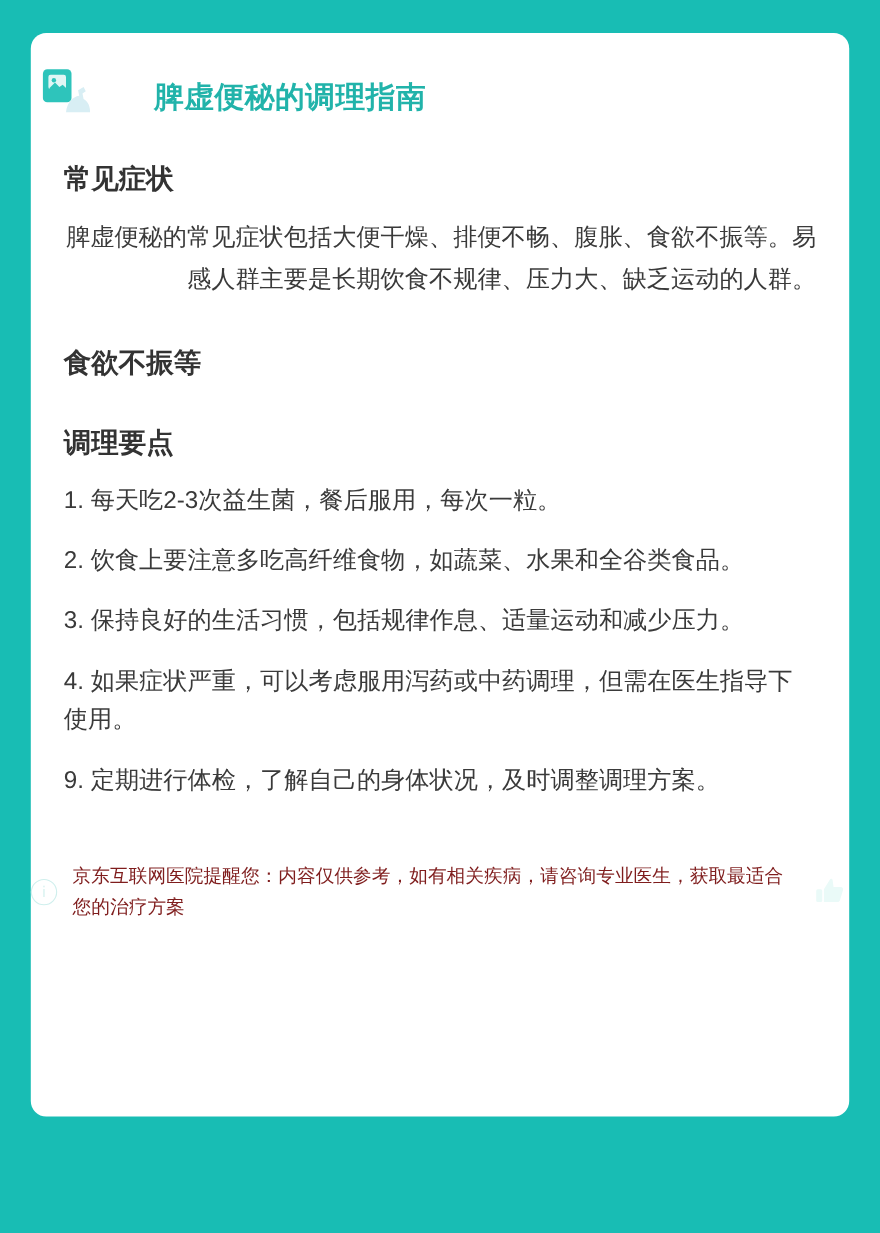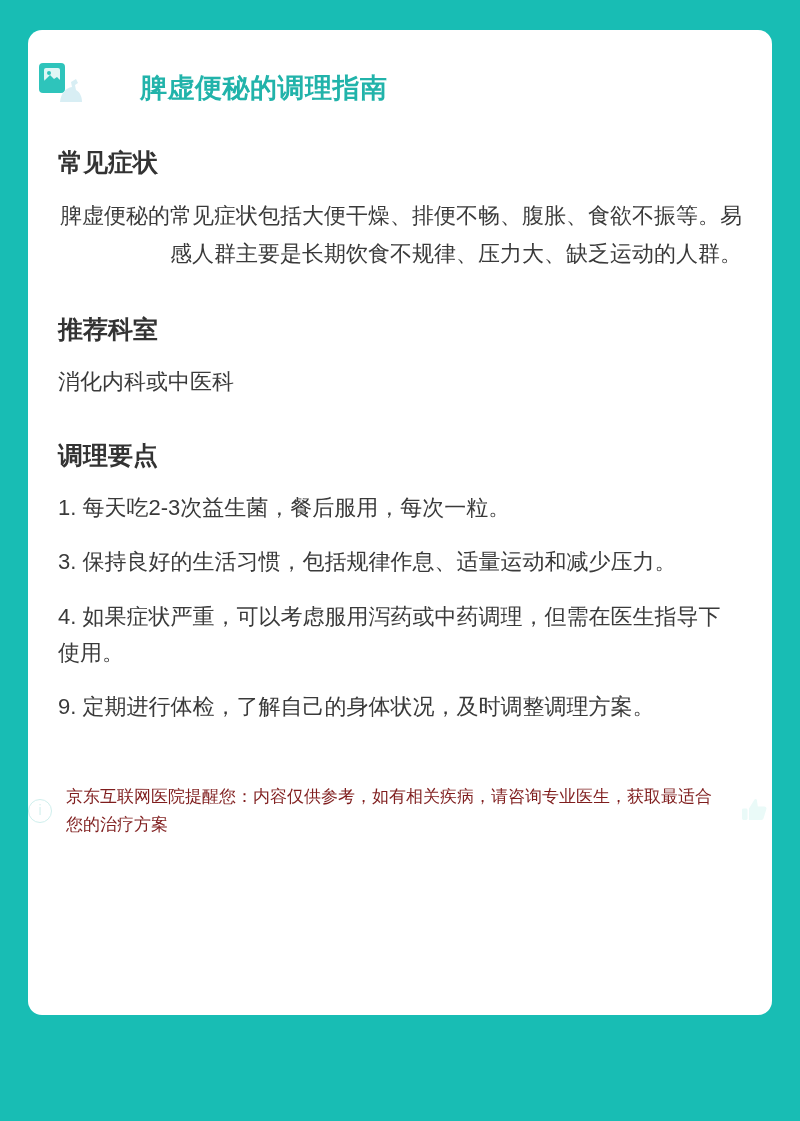--- a/index.html
+++ b/index.html
@@ -125,26 +125,26 @@
         <path d="M24 44c1-9 6-14 12-15l-1-5 5-3 2 4-3 2 1 5c4 2 6 7 6 12z" fill="#d8eef4"></path>
         <path d="M25 28c2-3 6-4 9-3l1-4 5 1-1 4c3 2 5 5 5 9H25z" fill="#f2f7f9" opacity="0"></path>
       </svg>
     </span>
 
     <div class="title">脾虚便秘的调理指南</div>
 
     <h2 class="section-heading first">常见症状</h2>
     <p class="body-text">脾虚便秘的常见症状包括大便干燥、排便不畅、腹胀、食欲不振等。易感人群主要是长期饮食不规律、压力大、缺乏运动的人群。</p>
 
-    <h2 class="section-heading">推荐科室</h2>
-    <p class="plain-text">消化内科或中医科</p>
+    <h2 class="section-heading">食欲不振等</h2>
 
     <h2 class="section-heading">调理要点</h2>
     <ul class="points">
       <li>1. 每天吃2-3次益生菌，餐后服用，每次一粒。</li>
+      <li>2. 饮食上要注意多吃高纤维食物，如蔬菜、水果和全谷类食品。</li>
       <li>3. 保持良好的生活习惯，包括规律作息、适量运动和减少压力。</li>
       <li>4. 如果症状严重，可以考虑服用泻药或中药调理，但需在医生指导下使用。</li>
       <li>9. 定期进行体检，了解自己的身体状况，及时调整调理方案。</li>
     </ul>
 
   </div>
 
   <div class="footer">
     <span class="footer-info-icon">i</span>
     <span class="footer-text">京东互联网医院提醒您：内容仅供参考，如有相关疾病，请咨询专业医生，获取最适合您的治疗方案</span>

